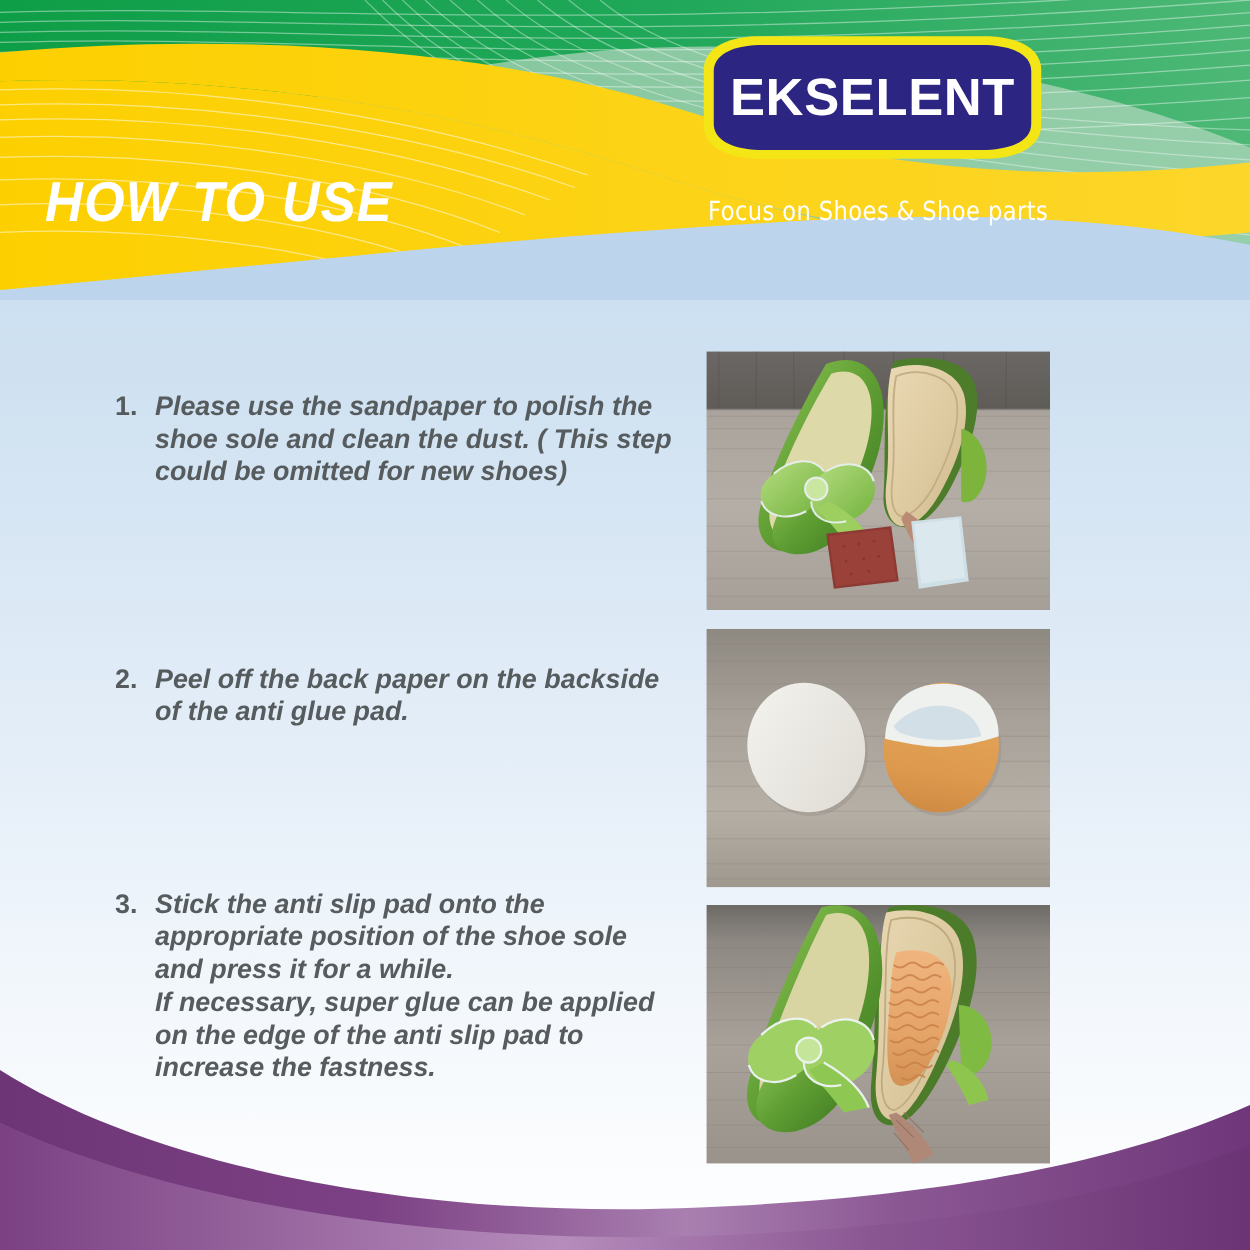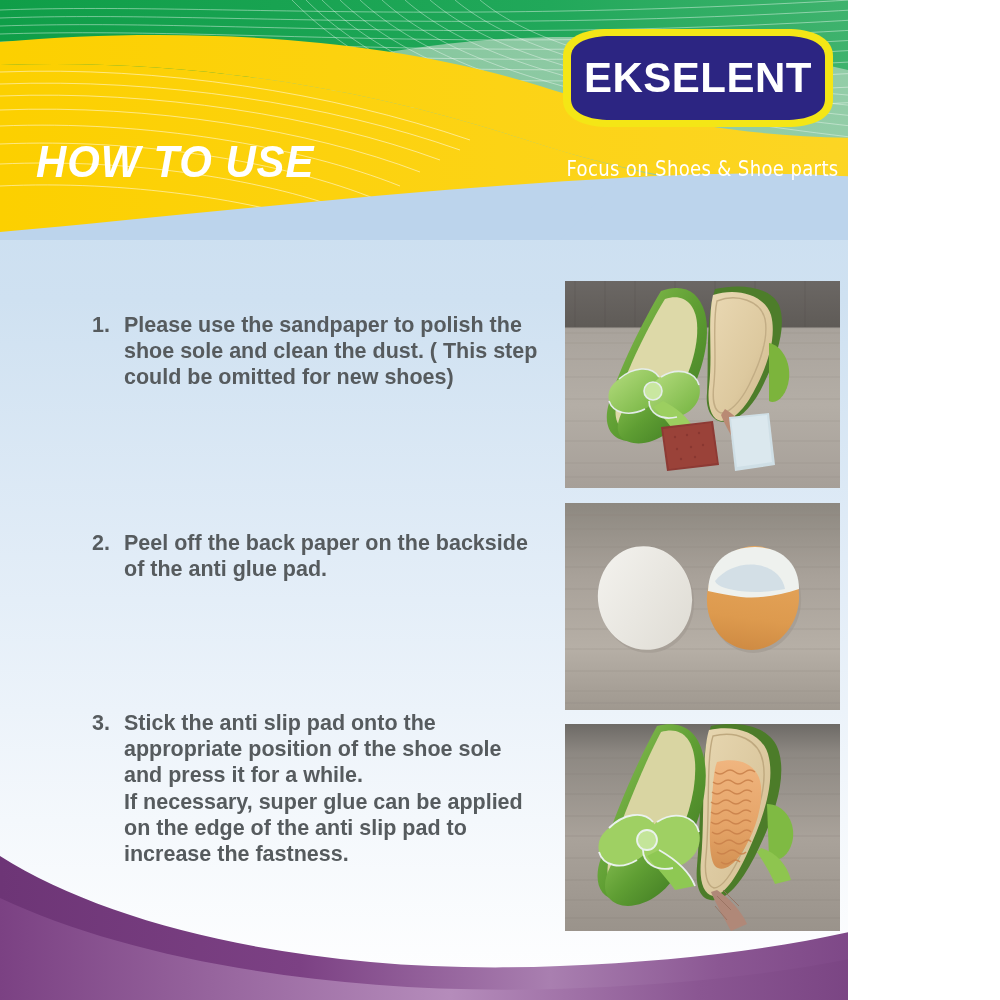--- a/index.html
+++ b/index.html
@@ -8,21 +8,21 @@
   }
   body {
     width: 1000px;
     height: 1000px;
     font-family: "Liberation Sans", sans-serif;
     overflow: hidden;
   }
 
   #poster {
     position: relative;
-    width: 848px;
+    width: 1000px;
     height: 1000px;
     overflow: hidden;
     background: linear-gradient(to bottom, #c6dcf0 0%, #cfe1f1 30%, #e4eef8 60%, #f4f8fc 82%, #ffffff 100%);
   }
 
   
   .header-zone {
     position: absolute;
     left: 0; top: 0;
     width: 1000px;
@@ -106,20 +106,21 @@
     line-height: 1.22;
   }
   .step-num {
     flex: 0 0 auto;
     width: 32px;
     text-align: left;
   }
   .step-body {
     flex: 1 1 auto;
     white-space: pre-line;
+    font-style: italic;
   }
   .step-1 { position: absolute; top: 0px;   left: 0; width: 452px; }
   .step-2 { position: absolute; top: 218px; left: 0; width: 452px; }
   .step-3 { position: absolute; top: 398px; left: 0; width: 452px; }
 
   
   .photo {
     position: absolute;
     left: 565px;
     width: 275px;

